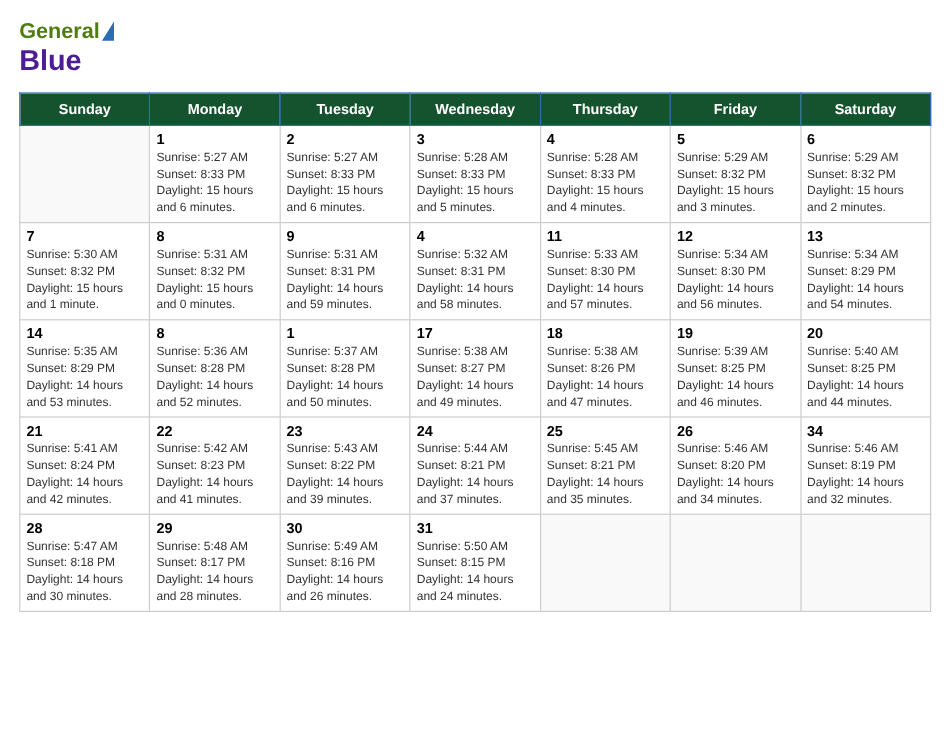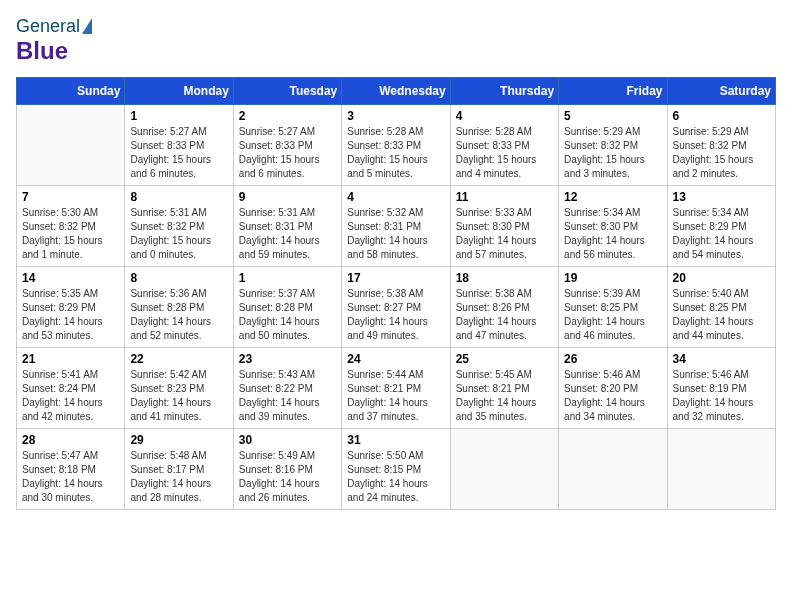--- a/index.html
+++ b/index.html
@@ -20,22 +20,22 @@
       display: flex;
       flex-direction: column;
       align-items: flex-start;
     }
     .logo-text {
       display: flex;
       align-items: center;
     }
     .logo-general {
       font-size: 18px;
-      font-weight: normal;
-      color: #0c4a6e;
+      font-weight: bold;
+      color: #4d7c0f;
     }
     .logo-blue {
       font-size: 24px;
       font-weight: bold;
       color: #4c1d95;
     }
     .logo-triangle {
       width: 0;
       height: 0;
       border-left: 10px solid transparent;
@@ -55,24 +55,24 @@
       font-size: 14px;
       color: #333;
       font-weight: normal;
     }
     .calendar {
       width: 100%;
       border-collapse: collapse;
       font-size: 11px;
     }
     .calendar thead tr th {
-      background-color: #1d4ed8;
+      background-color: #14532d;
       color: #fff;
       padding: 6px 4px;
-      text-align: right;
+      text-align: center;
       font-size: 12px;
       border: 1px solid #2a6db5;
     }
     .calendar tbody tr td {
       border: 1px solid #ccc;
       vertical-align: top;
       padding: 4px 5px;
       min-height: 80px;
       width: 108px;
     }

